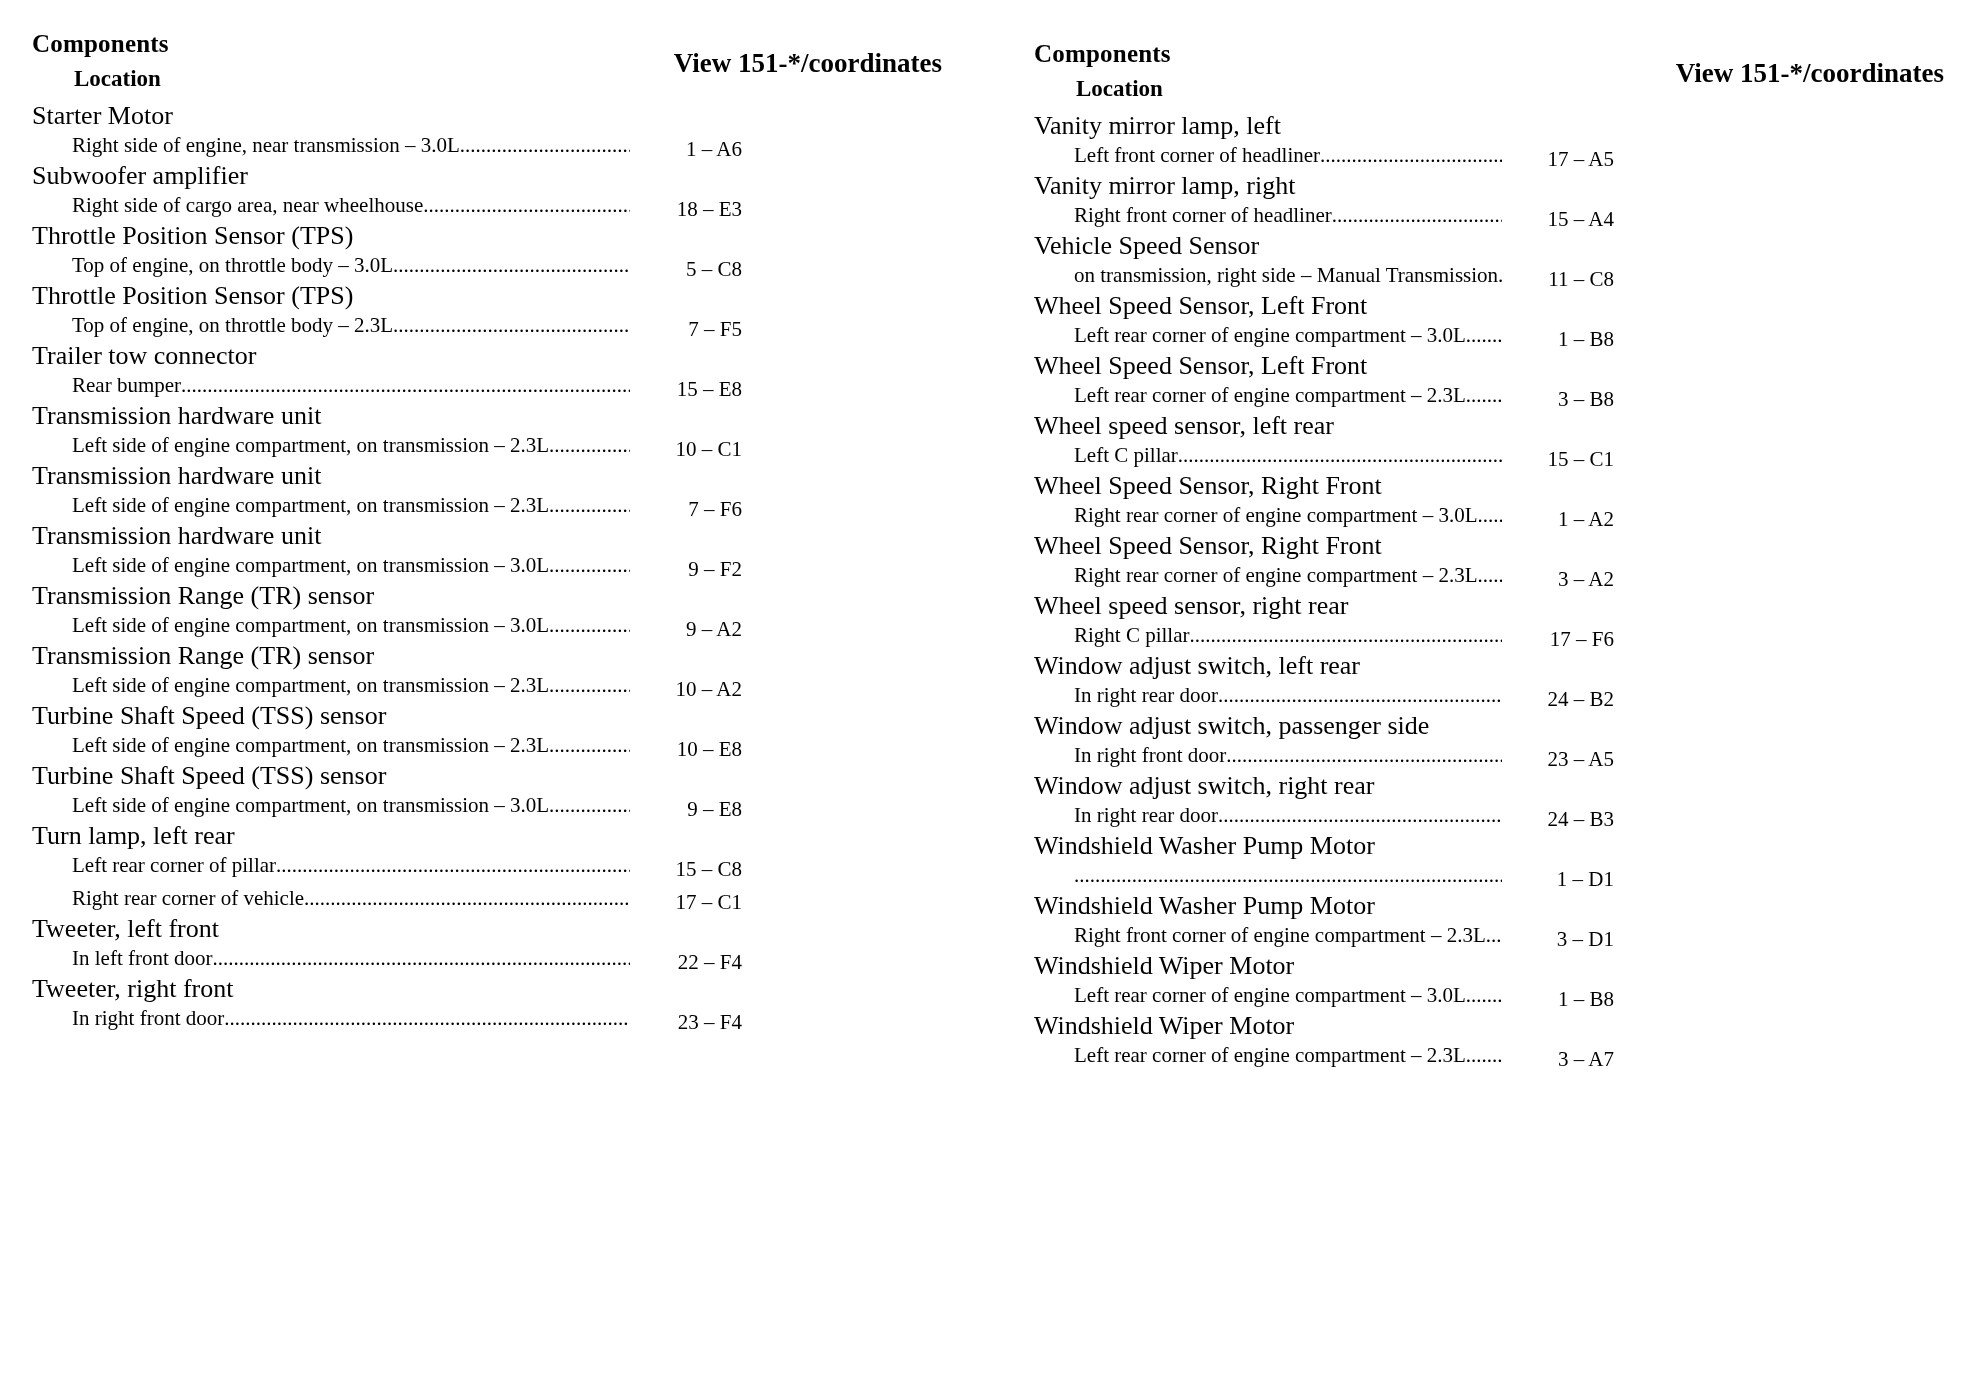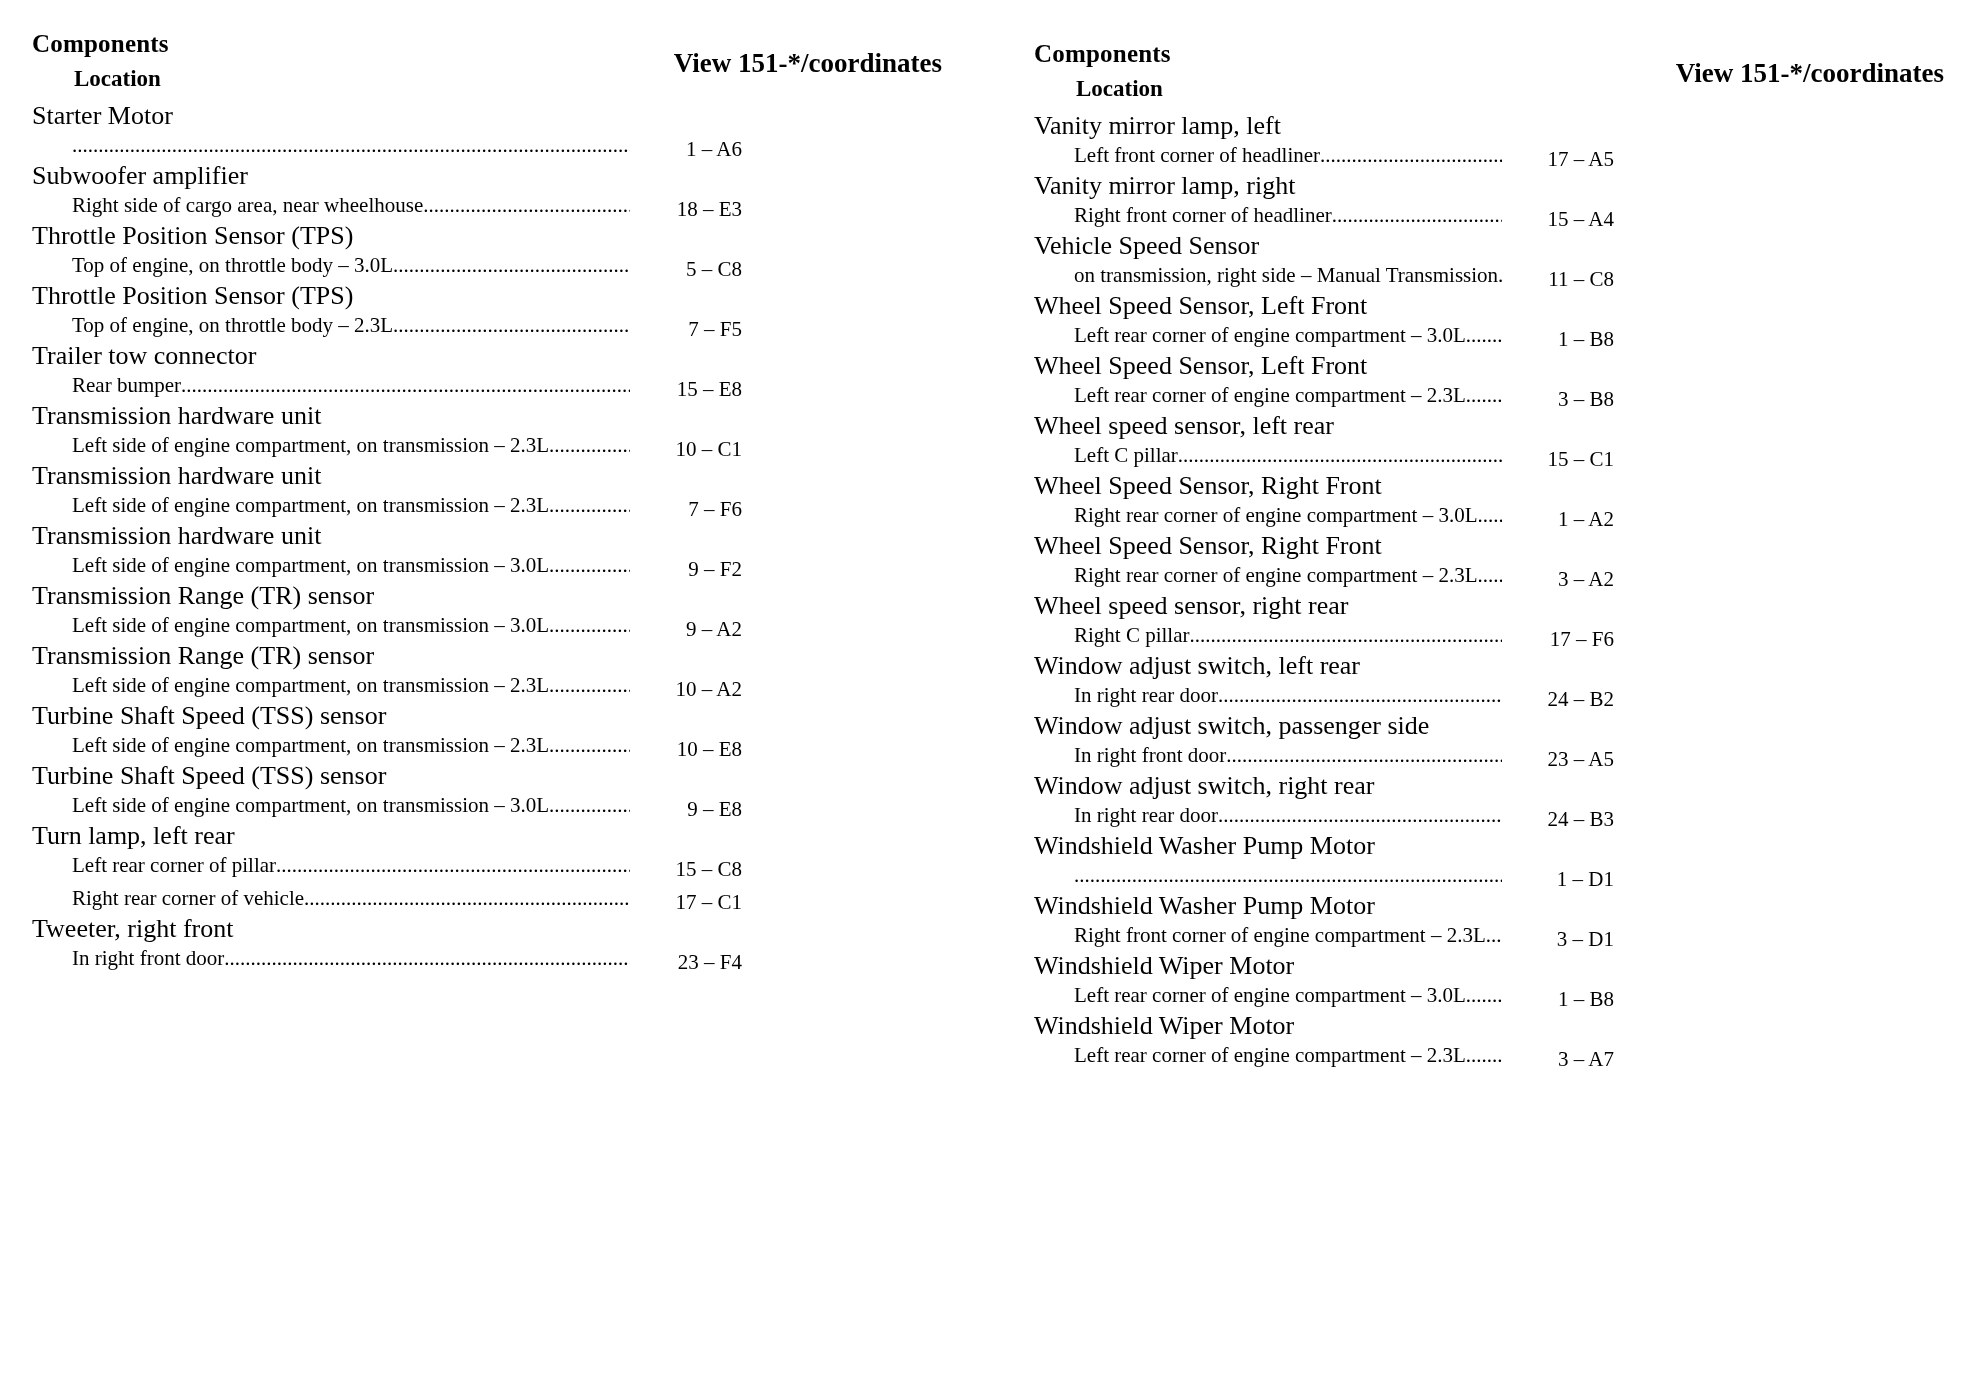--- a/index.html
+++ b/index.html
@@ -90,20 +90,21 @@
       <div class="components-label">Components</div>
       <div class="header-row2">
         <div class="location-label">Location</div>
         <div class="view-label">View 151-*/coordinates</div>
       </div>
     </div>
     <div class="entries">
         <div class="entry">
           <div class="entry-name">Starter Motor</div>
           <div class="loc-row">
+            <span class="loc-text">Right side of engine, near transmission – 3.0L</span>
             <span class="dots"></span>
             <span class="coord">1 – A6</span>
           </div>
         </div>
         <div class="entry">
           <div class="entry-name">Subwoofer amplifier</div>
           <div class="loc-row">
             <span class="loc-text">Right side of cargo area, near wheelhouse</span>
             <span class="dots"></span>
             <span class="coord">18 – E3</span>
@@ -195,20 +196,28 @@
             <span class="loc-text">Left rear corner of pillar</span>
             <span class="dots"></span>
             <span class="coord">15 – C8</span>
           </div>
         </div>
         <div class="entry">
           <div class="loc-row">
             <span class="loc-text">Right rear corner of vehicle</span>
             <span class="dots"></span>
             <span class="coord">17 – C1</span>
+          </div>
+        </div>
+        <div class="entry">
+          <div class="entry-name">Tweeter, left front</div>
+          <div class="loc-row">
+            <span class="loc-text">In left front door</span>
+            <span class="dots"></span>
+            <span class="coord">22 – F4</span>
           </div>
         </div>
         <div class="entry">
           <div class="entry-name">Tweeter, right front</div>
           <div class="loc-row">
             <span class="loc-text">In right front door</span>
             <span class="dots"></span>
             <span class="coord">23 – F4</span>
           </div>
         </div>

